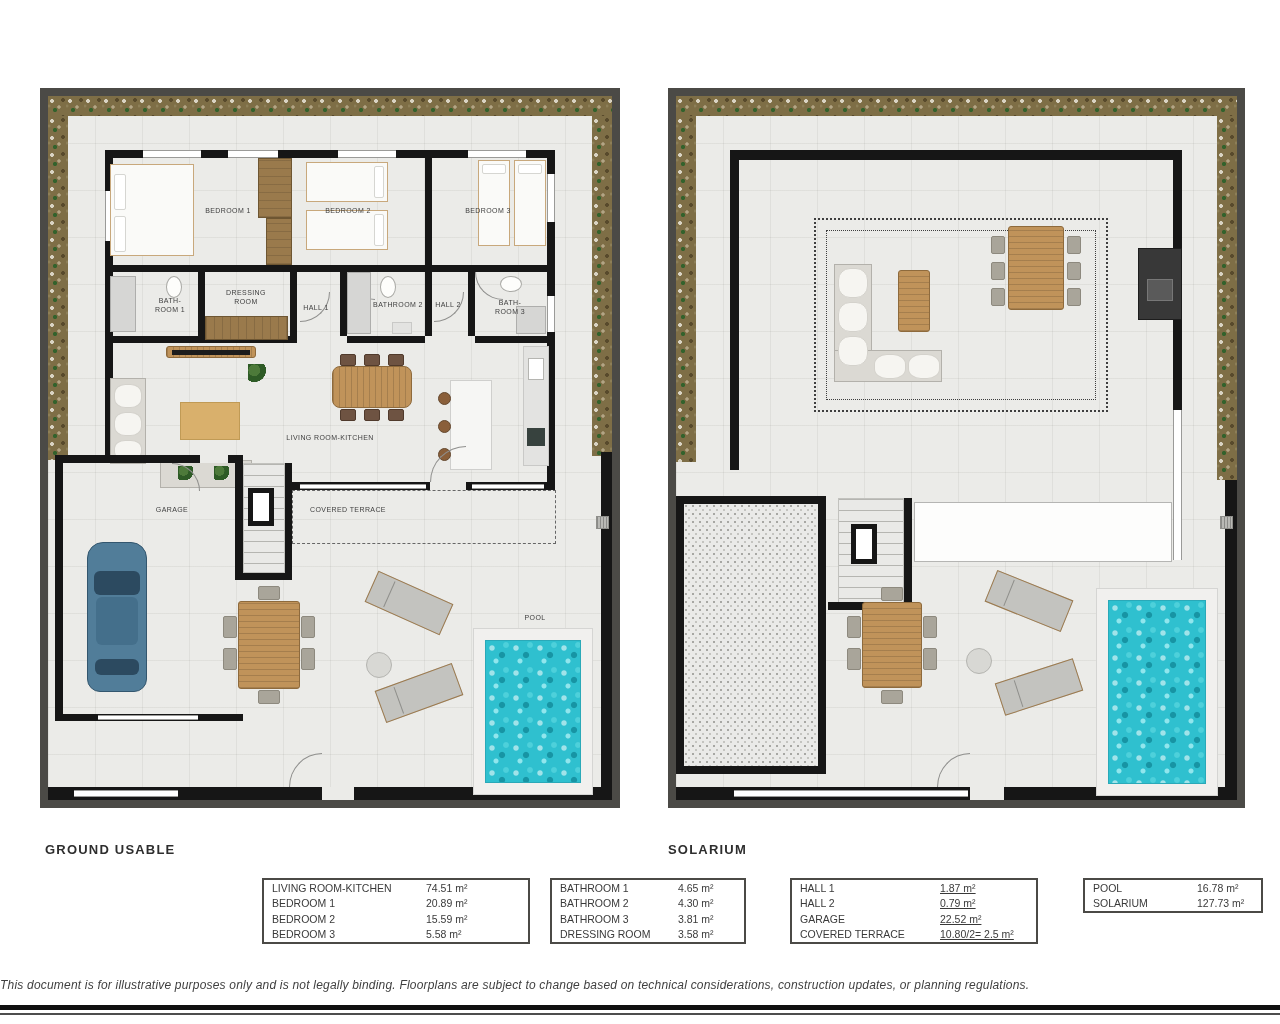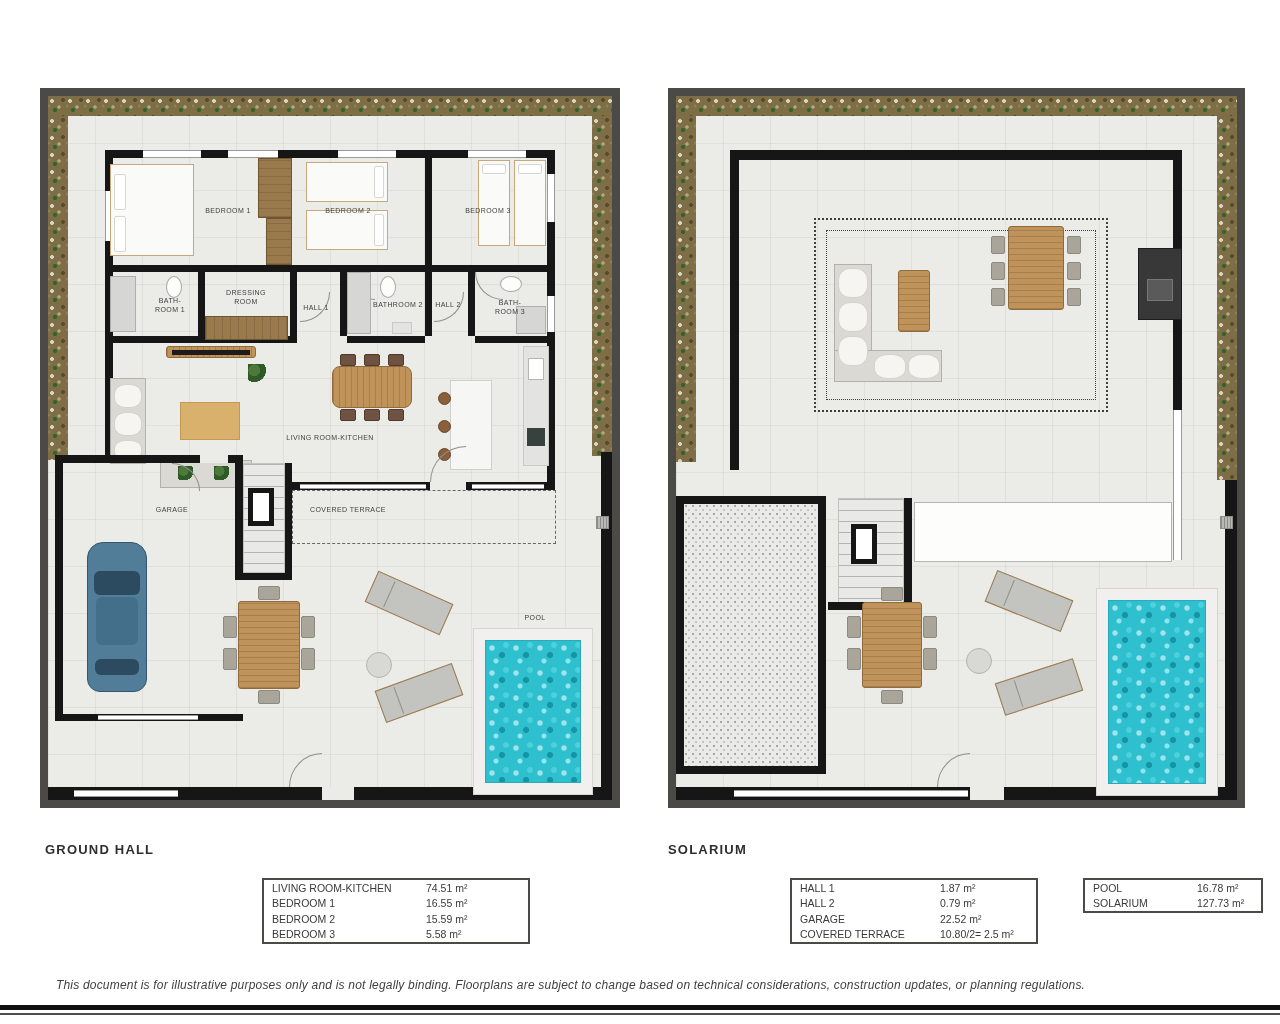--- a/index.html
+++ b/index.html
@@ -77,22 +77,22 @@
   .island{background:#f6f6f4;border:1px solid #cfcfcd;}
   .car{background:#517d99;border:1px solid #33566e;border-radius:16px 16px 13px 13px;}
   .car-part{position:absolute;border-radius:6px;}
   
   .plan-title{position:absolute;font-size:13px;font-weight:600;letter-spacing:1.2px;color:#2e2e2e;}
   .stats{position:absolute;font-size:11.5px;line-height:19px;color:#3a3a3a;}
   .area-table{position:absolute;border:2px solid #4b4a46;background:#fff;}
   .area-table .tr{display:flex;align-items:center;height:15.5px;padding:0 4px 0 8px;}
   .area-table .tl{flex:1;font-size:10.5px;color:#3a3a3a;white-space:nowrap;}
   .area-table .tv{font-size:10.5px;color:#3a3a3a;text-align:left;white-space:nowrap;}
-  .t1 .tv{width:98px;} .t2 .tv{width:62px;} .t3 .tv{width:92px;} .t4 .tv{width:60px;}
-  .disclaimer{position:absolute;left:0;width:1141px;text-align:center;font-size:12px;
+  .t1 .tv{width:98px;} .t2 .tv{width:62px;} .t3 .tv{width:92px;text-decoration:underline;} .t4 .tv{width:60px;}
+  .disclaimer{position:absolute;left:0;width:1141px;text-align:left;font-size:12px;
     font-style:italic;color:#3f3f3f;letter-spacing:.2px;}
   .footer-bar{position:absolute;left:0;width:1280px;background:#101010;}
   .footer-line{position:absolute;left:0;width:1280px;background:#4e4e4e;}
 </style>
 </head>
 <body>
 
 <div class="page">
 
   <div class="plan floor-bg" style="left:40px;top:88px;width:580px;height:720px;">
@@ -298,40 +298,58 @@
       </div>
     <div class="abs lounger" style="left:322px;top:574px;width:82px;height:34px;transform:rotate(-18deg);">
         <div class="split"></div>
       </div>
     <div class="abs roundtbl" style="left:290px;top:552px;width:26px;height:26px;"></div>
     <div class="abs pool-deck" style="left:420px;top:492px;width:122px;height:208px;"></div>
     <div class="abs pool-water" style="left:432px;top:504px;width:98px;height:184px;"></div>
     <div class="abs vent" style="left:544px;top:420px;width:13px;height:13px;"></div>
   </div>
 
-  <div class="plan-title" style="left:45px;top:842px;">GROUND HALL</div>
+  <div class="plan-title" style="left:45px;top:842px;">GROUND USABLE</div>
   <div class="plan-title" style="left:668px;top:842px;">SOLARIUM</div>
 
 
   <div class="area-table t1" style="left:262px;top:878px;width:268px;">
     <div class="tr">
         <span class="tl">LIVING ROOM-KITCHEN</span>
         <span class="tv">74.51 m²</span>
       </div>
     <div class="tr">
         <span class="tl">BEDROOM 1</span>
-        <span class="tv">16.55 m²</span>
+        <span class="tv">20.89 m²</span>
       </div>
     <div class="tr">
         <span class="tl">BEDROOM 2</span>
         <span class="tv">15.59 m²</span>
       </div>
     <div class="tr">
         <span class="tl">BEDROOM 3</span>
         <span class="tv">5.58 m²</span>
+      </div>
+  </div>
+  <div class="area-table t2" style="left:550px;top:878px;width:196px;">
+    <div class="tr">
+        <span class="tl">BATHROOM 1</span>
+        <span class="tv">4.65 m²</span>
+      </div>
+    <div class="tr">
+        <span class="tl">BATHROOM 2</span>
+        <span class="tv">4.30 m²</span>
+      </div>
+    <div class="tr">
+        <span class="tl">BATHROOM 3</span>
+        <span class="tv">3.81 m²</span>
+      </div>
+    <div class="tr">
+        <span class="tl">DRESSING ROOM</span>
+        <span class="tv">3.58 m²</span>
       </div>
   </div>
   <div class="area-table t3" style="left:790px;top:878px;width:248px;">
     <div class="tr">
         <span class="tl">HALL 1</span>
         <span class="tv">1.87 m²</span>
       </div>
     <div class="tr">
         <span class="tl">HALL 2</span>
         <span class="tv">0.79 m²</span>

